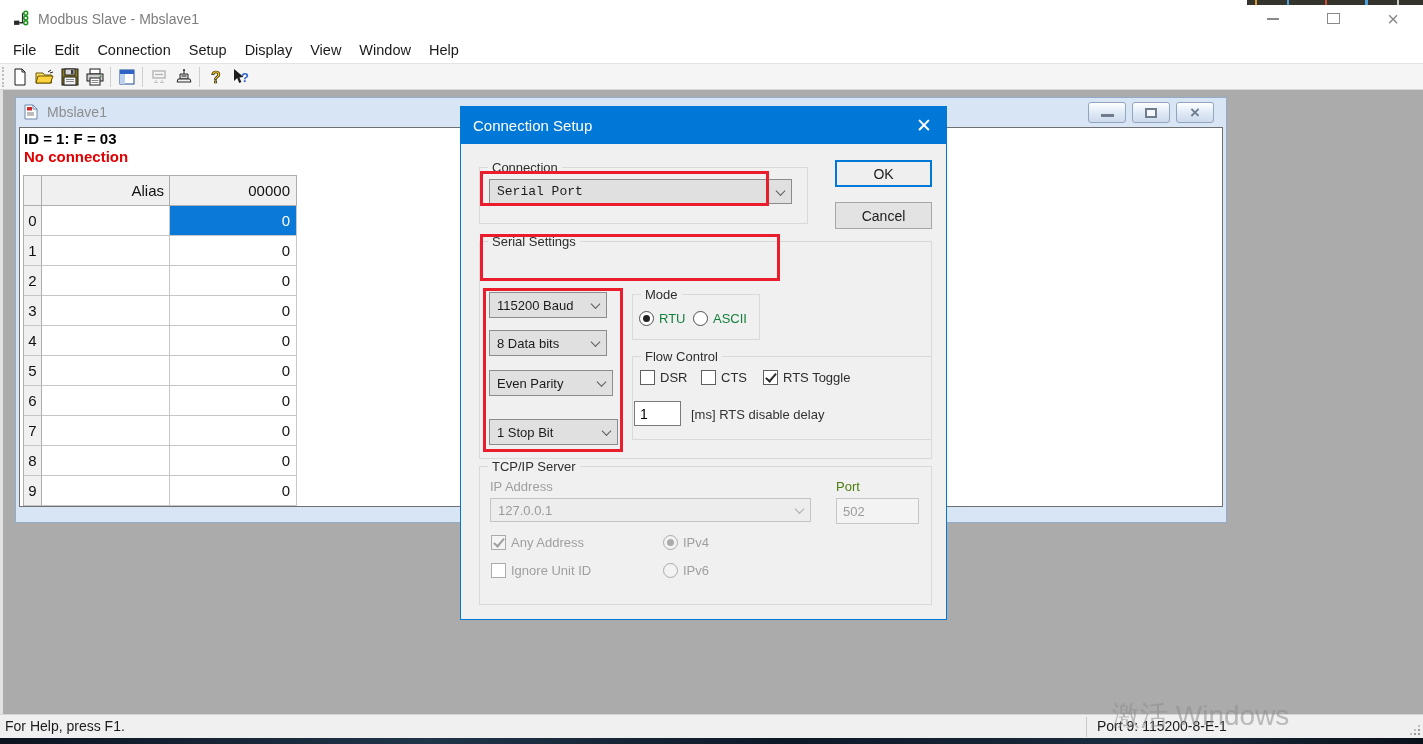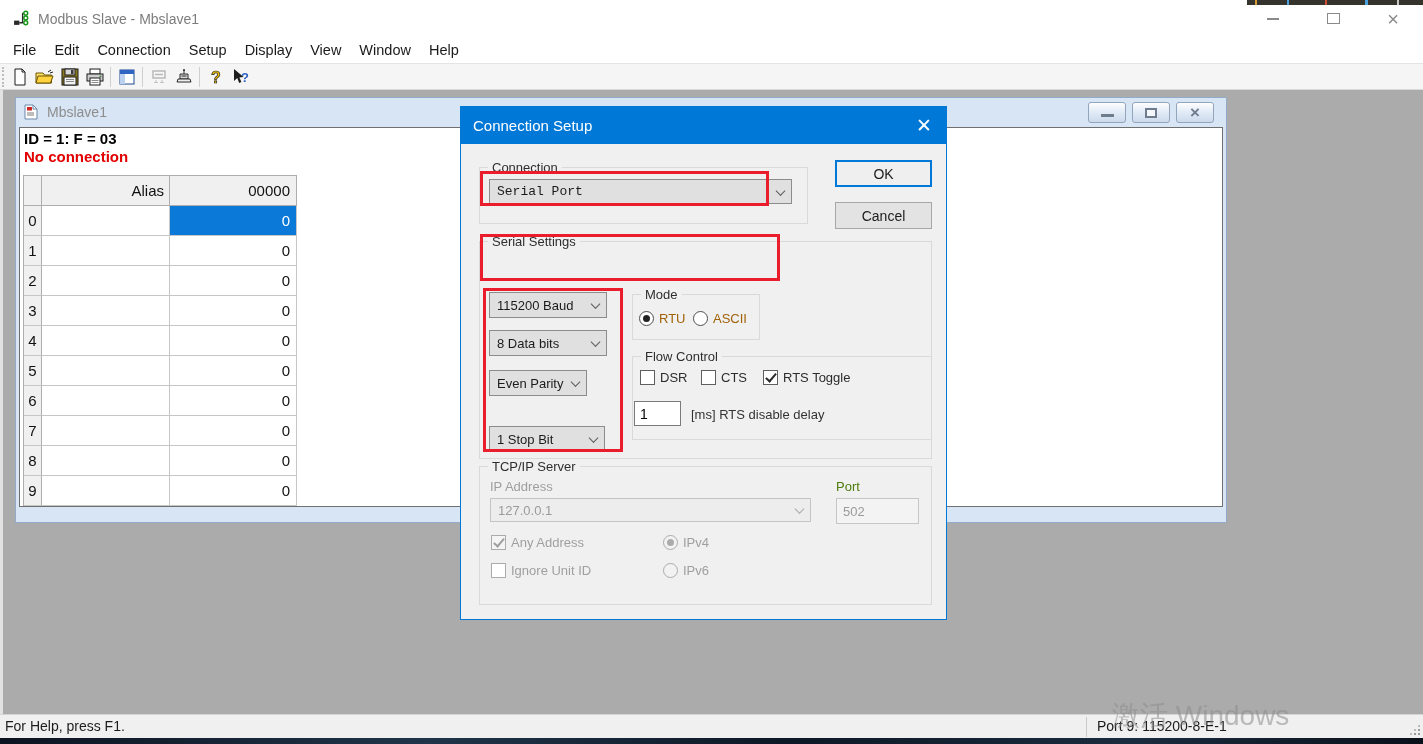--- a/index.html
+++ b/index.html
@@ -74,21 +74,21 @@
   .btn-ok { border:2px solid #0078d7; background:#efefef; }
   .btn-cancel { border:1px solid #a7a7a7; background:#e3e3e3; }
 
   .chk { position:absolute; display:flex; align-items:center; gap:5px; font-size:13px; color:#2c2c2c; }
   .box { position:relative; width:15px; height:15px; background:#fff; border:1px solid #5f5f5f; flex:0 0 auto; }
   .box.checked::after { content:""; position:absolute; left:4px; top:0px; width:4px; height:9px; border-right:2px solid #2b2b2b; border-bottom:2px solid #2b2b2b; transform:rotate(40deg); }
   .chk.disabled { color:#9f9f9f; }
   .chk.disabled .box { border-color:#ababab; background:#f4f4f4; }
   .chk.disabled .box.checked::after { border-color:#a0a0a0; }
 
-  .rad { position:absolute; display:flex; align-items:center; gap:5px; font-size:13px; color:#a16207; }
+  .rad { position:absolute; display:flex; align-items:center; gap:5px; font-size:13px; color:#15803d; }
   .dot { position:relative; width:15px; height:15px; border-radius:50%; background:#fff; border:1px solid #4f4f4f; flex:0 0 auto; }
   .dot.on::after { content:""; position:absolute; left:3px; top:3px; width:7px; height:7px; border-radius:50%; background:#222; }
   .rad.disabled { color:#9f9f9f; }
   .rad.disabled .dot { border-color:#ababab; background:#f2f2f2; }
   .rad.disabled .dot.on::after { background:#ababab; }
 
   .txtfield { position:absolute; border:1px solid #7a7a7a; background:#fff; font-size:14px; padding-left:5px; font-family:inherit; }
   .rofield { position:absolute; border:1px solid #c6c6c6; background:#f3f3f3; font-size:13px; color:#9b9b9b; display:flex; align-items:center; padding-left:6px; }
 
   .annot { position:absolute; border:3px solid #e91d2c; z-index:40; pointer-events:none; }
@@ -332,25 +332,25 @@
       <span class="grp-legend">Serial Settings</span>
     </div>
     <div class="combo" style="left:28px; top:185px; width:118px; height:26px;">
       <span>115200 Baud</span>
       <span class="chev"></span>
     </div>
     <div class="combo" style="left:28px; top:223px; width:118px; height:26px;">
       <span>8 Data bits</span>
       <span class="chev"></span>
     </div>
-    <div class="combo" style="left:28px; top:263px; width:98px; height:26px;">
+    <div class="combo" style="left:28px; top:263px; width:124px; height:26px;">
       <span>Even Parity</span>
       <span class="chev"></span>
     </div>
-    <div class="combo" style="left:28px; top:319px; width:116px; height:26px;">
+    <div class="combo" style="left:28px; top:312px; width:129px; height:26px;">
       <span>1 Stop Bit</span>
       <span class="chev"></span>
     </div>
 
     <div class="grp" style="left:171px; top:187px; width:128px; height:46px;">
       <span class="grp-legend">Mode</span>
       <div class="rad" style="left:6px; top:16px;">
         <span class="dot on"></span>
         <span>RTU</span>
       </div>

